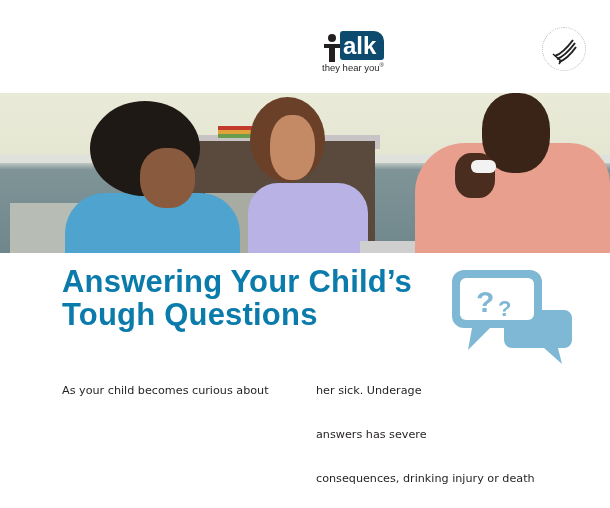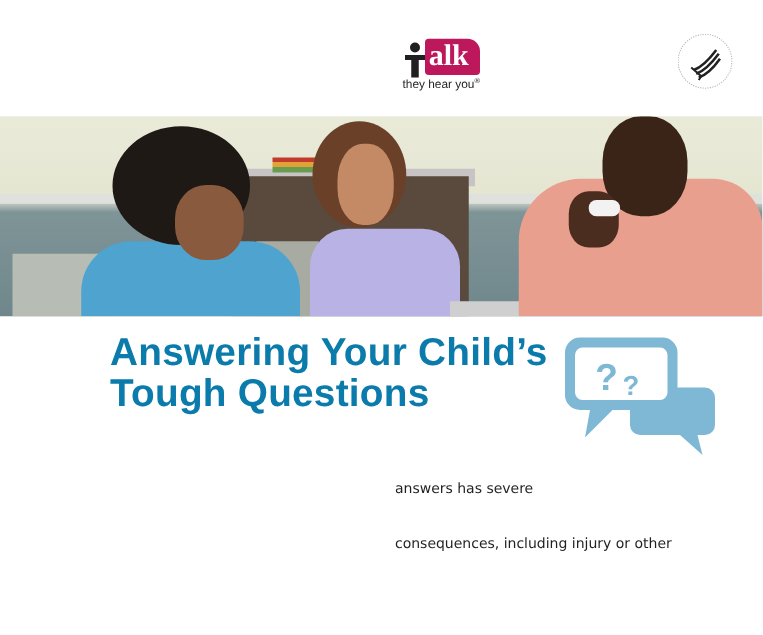--- a/index.html
+++ b/index.html
@@ -5,21 +5,21 @@
   html, body { margin:0; padding:0; }
   body { width:610px; height:508px; overflow:hidden; background:#ffffff; position:relative; font-family:"DejaVu Sans", sans-serif; }
 
   
   .logos { position:absolute; top:22px; left:320px; width:290px; height:54px; }
   .talk-logo { position:absolute; left:0; top:6px; width:72px; height:46px; }
   .talk-figure { position:absolute; left:4px; top:6px; width:16px; height:28px; }
   .talk-figure .head { position:absolute; left:4px; top:0; width:8px; height:8px; border-radius:50%; background:#231f20; }
   .talk-figure .bar { position:absolute; left:0; top:10px; width:16px; height:4px; background:#231f20; }
   .talk-figure .stem { position:absolute; left:5px; top:10px; width:6px; height:18px; background:#231f20; }
-  .talk-box { position:absolute; left:20px; top:3px; width:44px; height:29px; background:#be185d; border-radius:3px 10px 3px 3px; color:#fff; font-family:Liberation Serif, serif; font-weight:bold; font-size:24px; line-height:29px; text-indent:3px; letter-spacing:0px; }
+  .talk-box { position:absolute; left:20px; top:3px; width:44px; height:29px; background:#0c4a6e; border-radius:3px 10px 3px 3px; color:#fff; font-family:Liberation Sans, sans-serif; font-weight:bold; font-size:24px; line-height:29px; text-indent:3px; letter-spacing:0px; }
   .talk-tag { position:absolute; left:2px; top:34px; font-family:"Liberation Sans", sans-serif; font-size:9.5px; color:#231f20; white-space:nowrap; }
 
   .samhsa-logo { position:absolute; left:82px; top:2px; width:122px; height:50px; text-align:center; }
   .samhsa-word { font-family:"Liberation Sans", sans-serif; font-style:italic; font-weight:bold; font-size:27px; color:#111; letter-spacing:-0.5px; line-height:28px; transform:scaleX(1.05); }
   .samhsa-sub { font-family:"Liberation Sans", sans-serif; font-size:6.2px; color:#333; line-height:8px; margin-top:3px; }
 
   .hhs-logo { position:absolute; left:222px; top:5px; width:42px; height:42px; border-radius:50%; border:1px dotted #bbb; }
 
   
   .photo { position:absolute; left:0; top:93px; width:610px; height:160px; overflow:hidden;
@@ -36,21 +36,21 @@
   .photo .girl-hair { position:absolute; left:250px; top:4px; width:75px; height:85px; border-radius:50%; background:#6a4128; }
   .photo .girl-face { position:absolute; left:270px; top:22px; width:45px; height:65px; border-radius:45%; background:#c48a66; }
   .photo .girl-shirt { position:absolute; left:248px; top:90px; width:120px; height:70px; border-radius:30px 30px 0 0; background:#b9b2e4; }
   .photo .man-head { position:absolute; left:482px; top:0px; width:68px; height:80px; border-radius:45%; background:#3a2418; }
   .photo .man-shirt { position:absolute; left:415px; top:50px; width:195px; height:110px; border-radius:50px 40px 0 0; background:#e99f8e; }
   .photo .man-hand { position:absolute; left:455px; top:60px; width:40px; height:45px; border-radius:40%; background:#4a2d1f; }
   .photo .bottle { position:absolute; left:471px; top:67px; width:25px; height:13px; border-radius:6px; background:#f2f2f2; }
   .photo .table { position:absolute; left:360px; top:148px; width:250px; height:12px; background:#cfcfcf; }
 
   
-  .title { position:absolute; left:62px; top:265px; width:380px; font-family:"Liberation Sans", sans-serif; font-weight:bold; font-size:31px; line-height:33px; color:#0a7bab; letter-spacing:0.2px;margin-left:26px; }
+  .title { position:absolute; left:62px; top:265px; width:380px; font-family:"Liberation Sans", sans-serif; font-weight:bold; font-size:31px; line-height:33px; color:#0a7bab; letter-spacing:0.2px; }
 
   
   .qicon { position:absolute; left:450px; top:268px; width:122px; height:98px; }
 
   
   .col { position:absolute; top:355px; font-family:"DejaVu Sans", sans-serif; font-size:11.2px; line-height:14.6px; color:#231f20; white-space:pre; }
   .col-left { left:62px; width:240px; }
   .col-right { left:316px; width:240px; }
 </style>
 </head>
@@ -107,33 +107,35 @@
     <path d="M62 42 h52 a8 8 0 0 1 8 8 v22 a8 8 0 0 1 -8 8 h-6 l4 16 l-18 -16 h-32 a8 8 0 0 1 -8 -8 v-22 a8 8 0 0 1 8 -8z" fill="#7fb8d4"></path>
 
     <path d="M14 2 h66 a12 12 0 0 1 12 12 v34 a12 12 0 0 1 -12 12 h-40 l-22 22 l4 -22 h-8 a12 12 0 0 1 -12 -12 v-34 a12 12 0 0 1 12 -12z" fill="#7fb8d4"></path>
     <path d="M16 10 h62 a6 6 0 0 1 6 6 v30 a6 6 0 0 1 -6 6 h-62 a6 6 0 0 1 -6 -6 v-30 a6 6 0 0 1 6 -6z" fill="#ffffff"></path>
     <text x="26" y="44" font-family="Liberation Sans, sans-serif" font-weight="bold" font-size="30" fill="#7fb8d4">?</text>
     <text x="48" y="48" font-family="Liberation Sans, sans-serif" font-weight="bold" font-size="22" fill="#7fb8d4">?</text>
   </svg>
 </div>
 
 <div class="col col-left">
+  <div>As your child becomes curious about</div>
   
   
   
   
   
   
   
   
 </div>
 
 <div class="col col-right">
+  <div>her sick. Underage</div>
   <div>answers has severe</div>
-  <div>consequences, including injury or other</div>
+  <div>consequences, drinking injury or death</div>
   
   
   
   
   
   
   
   
 </div>
 

